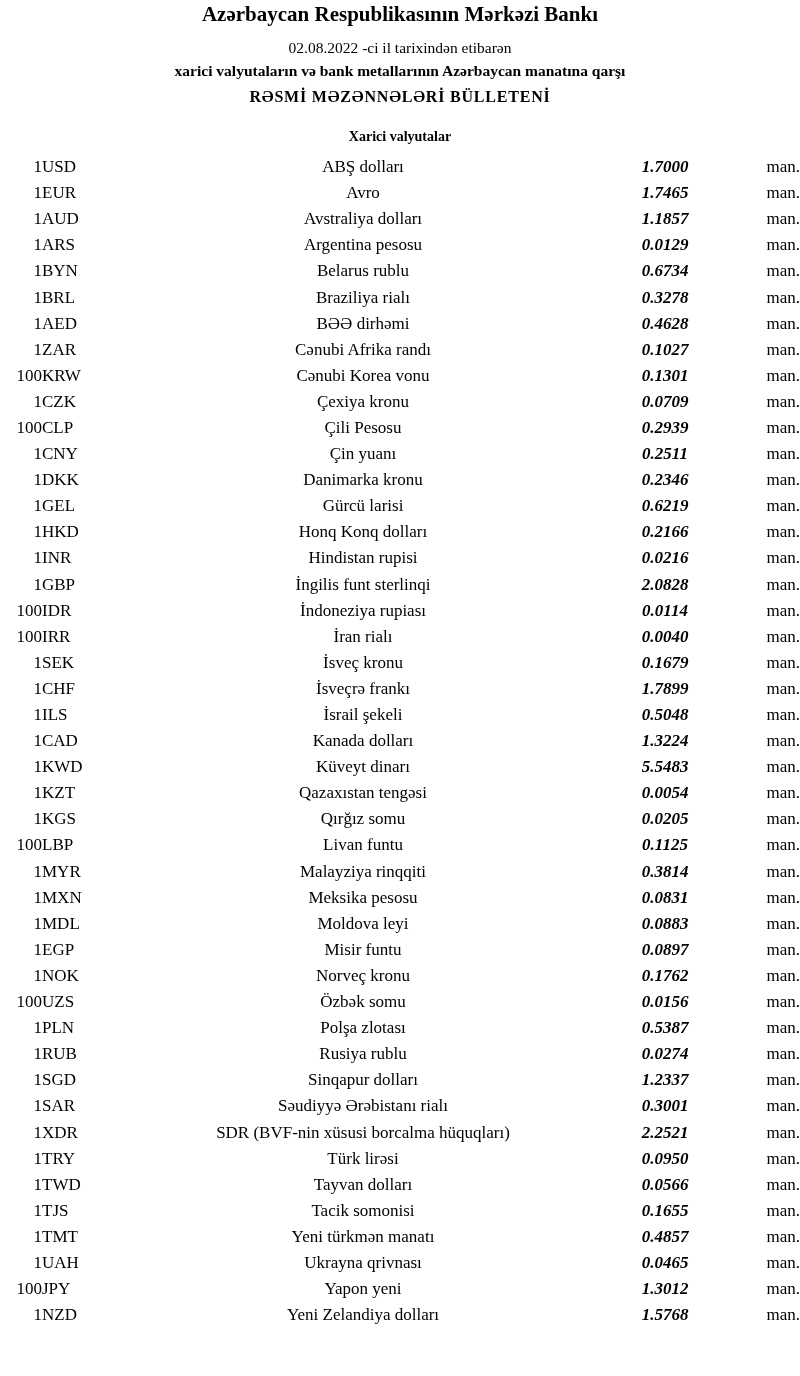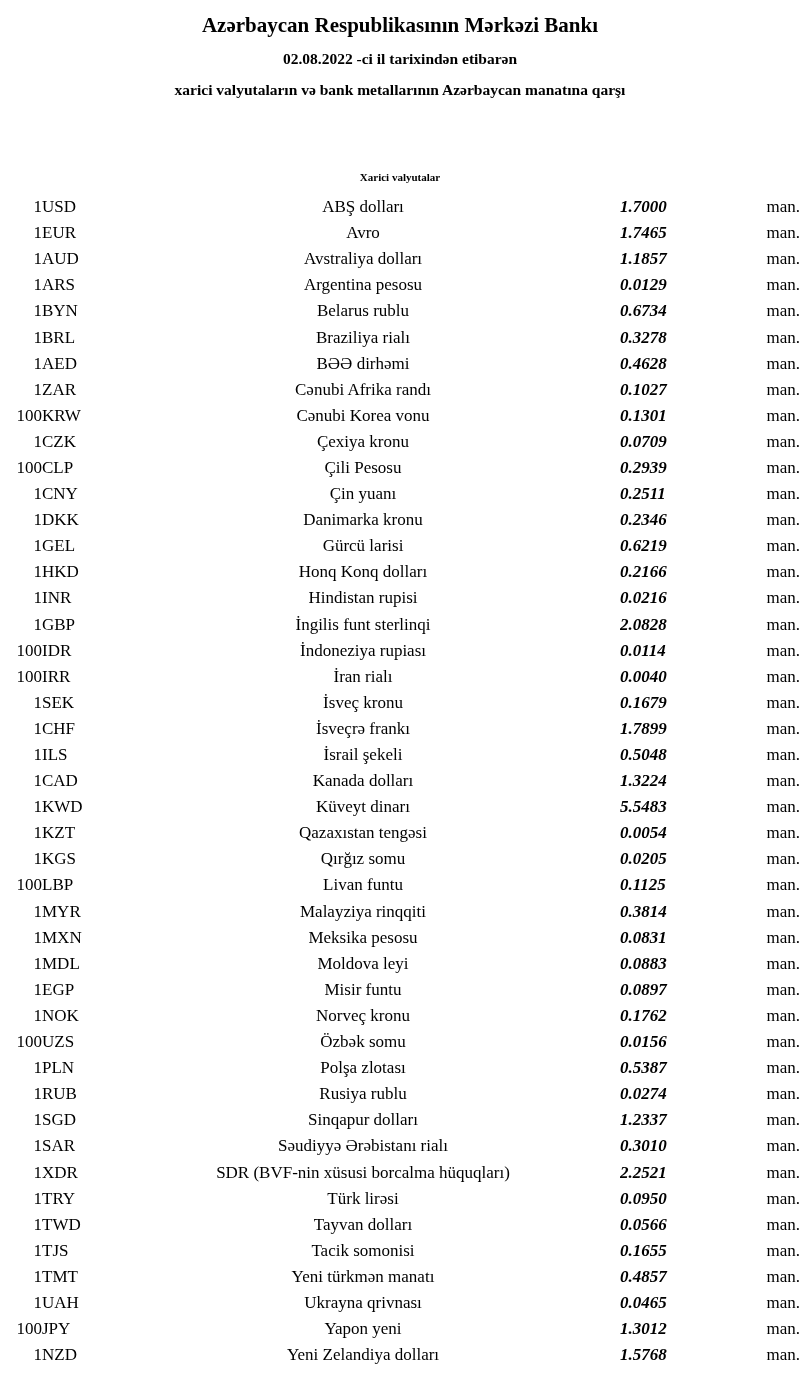--- a/index.html
+++ b/index.html
@@ -4,52 +4,52 @@
 <style>
   * { margin: 0; padding: 0; box-sizing: border-box; }
   html, body { background: #ffffff; }
   body {
     width: 800px;
     height: 1376px;
     color: #000000;
     font-family: "Liberation Serif", serif;
     overflow: hidden;
   }
-  .page { width: 800px; padding-top: 12px; }
+  .page { width: 800px; padding-top: 1px; }
 
   .doc-header { text-align: center; }
   .bank-title {
     font-size: 21px;
     font-weight: bold;
     line-height: 26px;
   }
   .date-line {
     margin-top: 11px;
     font-size: 15.5px;
-    font-weight: bold;
+    font-weight: normal;
     line-height: 19px;
   }
   .subject-line {
-    margin-top: 12px;
+    margin-top: 4px;
     font-size: 15.5px;
     font-weight: bold;
     line-height: 19px;
   }
   .bulletin-title {
     margin-top: 7px;
     font-size: 16px;
     font-weight: bold;
     letter-spacing: 0.8px;
     line-height: 20px;
   }
 
   .section-title {
-    margin-top: 68px;
+    margin-top: 20px;
     text-align: center;
-    font-size: 11px;
+    font-size: 14px;
     font-weight: bold;
     line-height: 20px;
   }
 
   table.rates {
     width: 100%;
     border-collapse: collapse;
     margin-top: 7px;
     table-layout: fixed;
   }
@@ -57,32 +57,33 @@
     font-size: 17px;
     height: 26.1px;
     vertical-align: middle;
     padding: 0;
     white-space: nowrap;
     overflow: hidden;
   }
   .col-qty  { width: 42px; text-align: right; }
   .col-code { width: 64px; text-align: left; }
   .col-name { width: auto; text-align: center; padding-left: 5px; }
-  .col-rate { width: 90px; text-align: left; font-weight: bold; font-style: italic; }
+  .col-rate { width: 90px; text-align: center; font-weight: bold; font-style: italic; }
   .col-unit { width: 90px; text-align: right; padding-left: 15px; }
 </style>
 </head>
 <body>
 
 <div class="page">
 
   <div class="doc-header">
     <div class="bank-title">Azərbaycan Respublikasının Mərkəzi Bankı</div>
     <div class="date-line">02.08.2022 -ci il tarixindən etibarən</div>
     <div class="subject-line">xarici valyutaların və bank metallarının Azərbaycan manatına qarşı</div>
+    <div class="bulletin-title">RƏSMİ MƏZƏNNƏLƏRİ BÜLLETENİ</div>
   </div>
 
   <div class="section-title">Xarici valyutalar</div>
 
   <table class="rates">
     <tbody>
   <tr>
     <td class="col-qty">1</td>
     <td class="col-code">USD</td>
     <td class="col-name">ABŞ dolları</td>
@@ -367,21 +368,21 @@
     <td class="col-code">SGD</td>
     <td class="col-name">Sinqapur dolları</td>
     <td class="col-rate">1.2337</td>
     <td class="col-unit">man.</td>
   </tr>
 
   <tr>
     <td class="col-qty">1</td>
     <td class="col-code">SAR</td>
     <td class="col-name">Səudiyyə Ərəbistanı rialı</td>
-    <td class="col-rate">0.3010</td>
+    <td class="col-rate">0.3001</td>
     <td class="col-unit">man.</td>
   </tr>
 
   <tr>
     <td class="col-qty">1</td>
     <td class="col-code">XDR</td>
     <td class="col-name">SDR (BVF-nin xüsusi borcalma hüquqları)</td>
     <td class="col-rate">2.2521</td>
     <td class="col-unit">man.</td>
   </tr>

